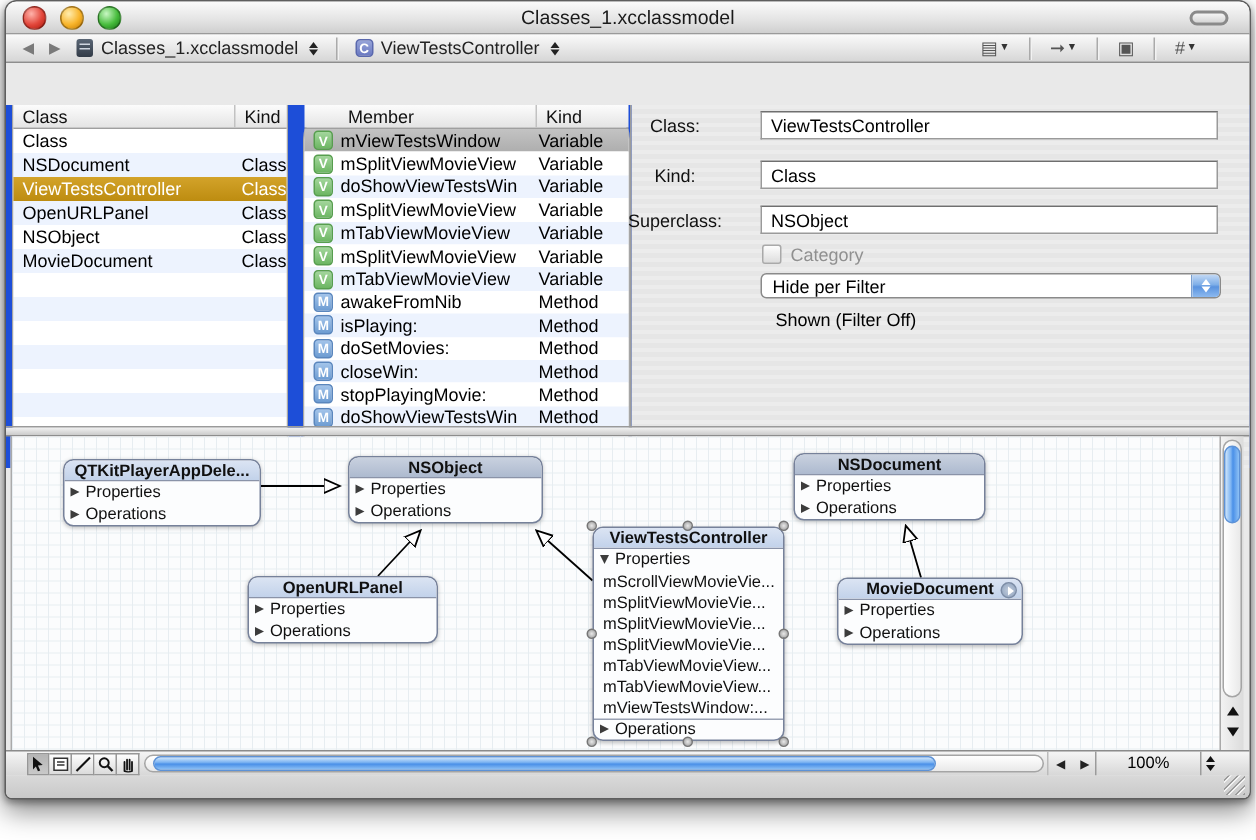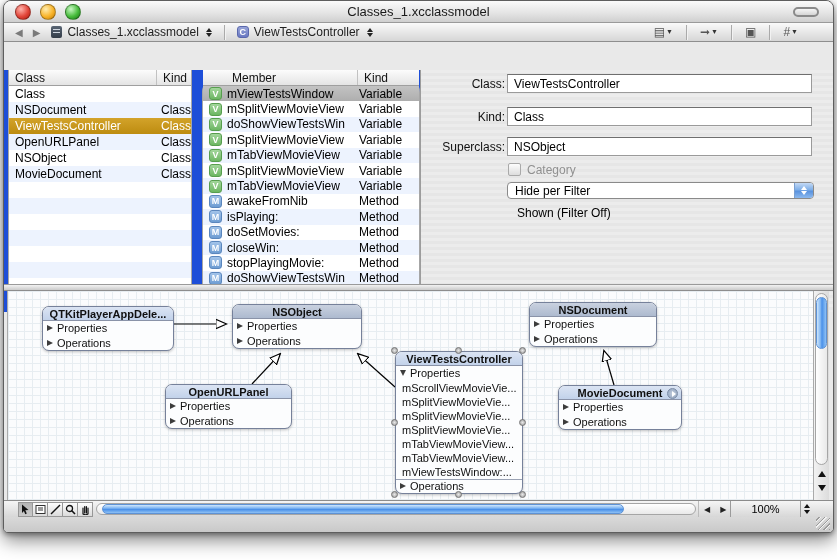--- a/index.html
+++ b/index.html
@@ -79,21 +79,21 @@
   .track { position:relative; flex:1; height:12px; margin:0 3px; border:1px solid #a5a5a5; border-radius:7px;
     background:linear-gradient(#fff,#e9e9e9); }
   .thumb { position:absolute; top:0; bottom:0; border-radius:6px;
     background:linear-gradient(#cfe6fb,#7db4f2 40%,#4a90e8 55%,#8ec1f5); border:1px solid #5d92d6; }
   .sarrows { display:flex; align-items:center; height:100%; border-left:1px solid #c0c0c0; }
   .sarrows span { font-size:8px; color:#222; padding:0 4px; }
 
   
   .details { position:absolute; left:416px; top:0; bottom:0; right:0; border-left:1px solid #9c9c9c;
     background:repeating-linear-gradient(#ececec 0 3px, #e6e6e6 3px 6px); font-size:12px; }
-  .frm-label { position:absolute; width:110px; text-align:right; color:#111; }
+  .frm-label { position:absolute; width:110px; text-align:center; color:#111; }
   .frm-field { position:absolute; left:86px; width:305px; height:19px; background:#fff;
     border:1px solid #9a9a9a; border-top-color:#6f6f6f; font-size:12px; padding:2px 0 0 6px; color:#000; }
   .lab-class { left:-26px; top:7px; }  .fld-class { top:4px; }
   .lab-kind  { left:-26px; top:40px; } .fld-kind  { top:37px; }
   .lab-super { left:-26px; top:70px; } .fld-super { top:67px; }
   .checkbox { position:absolute; left:87px; top:93px; width:13px; height:13px; border:1px solid #a9a9a9;
     border-radius:2px; background:linear-gradient(#fdfdfd,#ddd); }
   .cb-label { position:absolute; left:106px; top:93px; color:#909090; }
   .popmenu { position:absolute; left:86px; top:112px; width:307px; height:17px; background:#fff;
     border:1px solid #8a8a8a; border-radius:4px; display:flex; align-items:center; }

